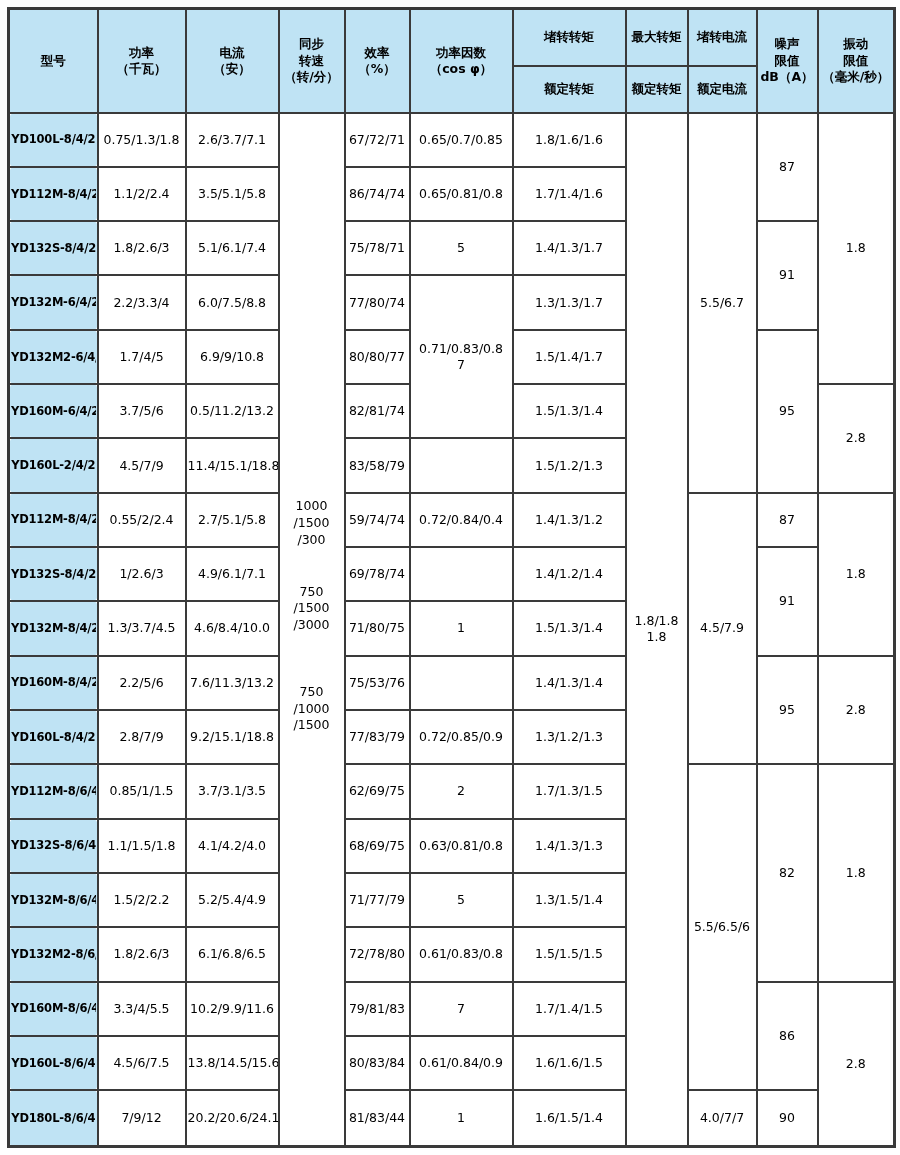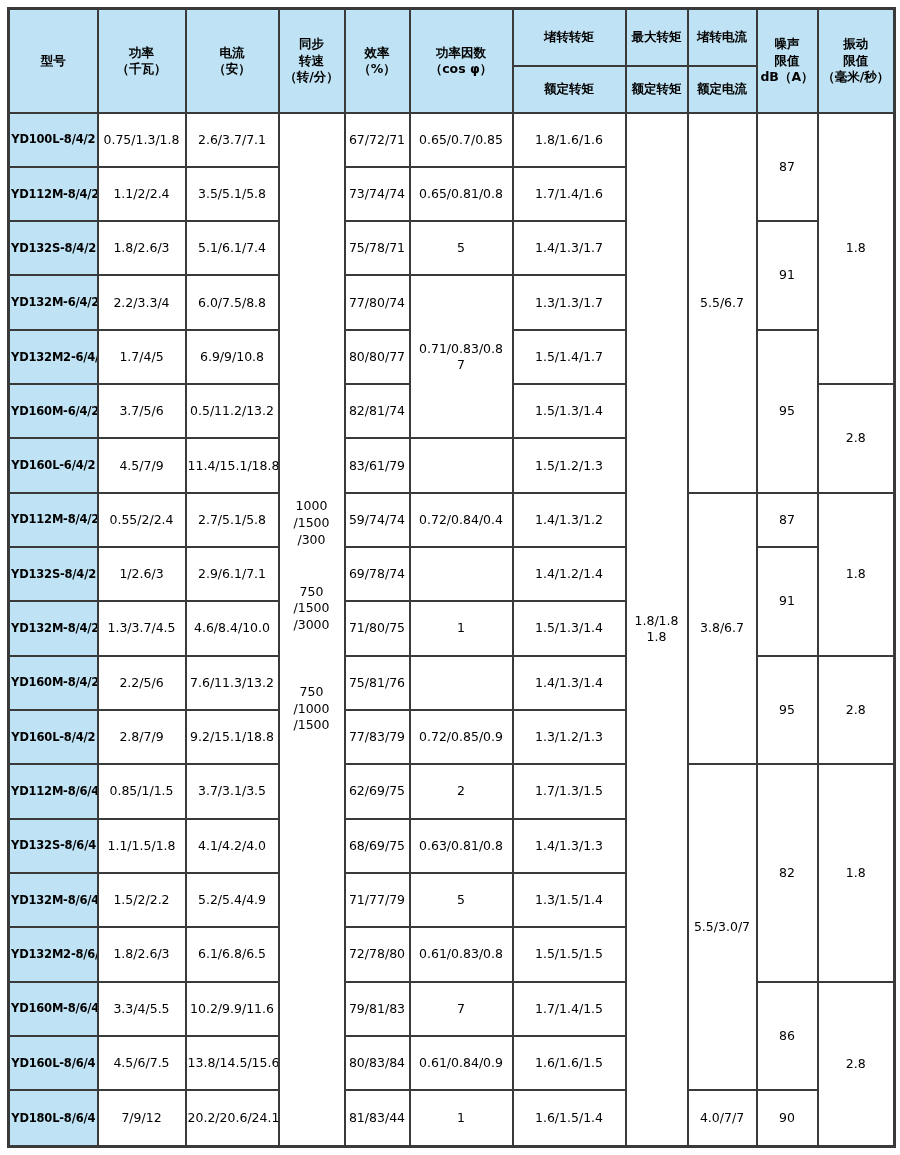--- a/index.html
+++ b/index.html
@@ -28,20 +28,21 @@
     white-space:pre-line;
   }
   tr.h1 { height:57px; }
   tr.h2 { height:47px; }
   td.model {
     background:#bfe3f4;
     font-weight:bold;
     font-size:11.5px;
     letter-spacing:-0.2px;
     white-space:nowrap;
+    border-radius:6px;
   }
   .pre { white-space:pre-line; }
   td.sync { position:relative; }
   .sync-block {
     position:absolute; left:0; width:100%;
     transform:translateY(-50%);
     white-space:pre-line; line-height:1.35;
   }
   .sb1 { top:39.7%; }
   .sb2 { top:48.0%; }
@@ -116,21 +117,21 @@
       <td class="pre" rowspan="19">1.8/1.8
 1.8</td>
       <td rowspan="7">5.5/6.7</td>
       <td rowspan="2">87</td>
       <td rowspan="5">1.8</td>
     </tr>
     <tr>
       <td class="model">YD112M-8/4/2</td>
       <td>1.1/2/2.4</td>
       <td>3.5/5.1/5.8</td>
-      <td>73/74/74</td>
+      <td>86/74/74</td>
       <td>0.65/0.81/0.8</td>
       <td>1.7/1.4/1.6</td>
     </tr>
     <tr>
       <td class="model">YD132S-8/4/2</td>
       <td>1.8/2.6/3</td>
       <td>5.1/6.1/7.4</td>
       <td>75/78/71</td>
       <td>5</td>
       <td>1.4/1.3/1.7</td>
@@ -155,81 +156,81 @@
     </tr>
     <tr>
       <td class="model">YD160M-6/4/2</td>
       <td>3.7/5/6</td>
       <td>0.5/11.2/13.2</td>
       <td>82/81/74</td>
       <td>1.5/1.3/1.4</td>
       <td rowspan="2">2.8</td>
     </tr>
     <tr>
-      <td class="model">YD160L-6/4/2</td>
+      <td class="model">YD160L-2/4/2</td>
       <td>4.5/7/9</td>
       <td>11.4/15.1/18.8</td>
-      <td>83/61/79</td>
+      <td>83/58/79</td>
       <td></td>
       <td>1.5/1.2/1.3</td>
     </tr>
     <tr>
       <td class="model">YD112M-8/4/2</td>
       <td>0.55/2/2.4</td>
       <td>2.7/5.1/5.8</td>
       <td>59/74/74</td>
       <td>0.72/0.84/0.4</td>
       <td>1.4/1.3/1.2</td>
-      <td rowspan="5">3.8/6.7</td>
+      <td rowspan="5">4.5/7.9</td>
       <td>87</td>
       <td rowspan="3">1.8</td>
     </tr>
     <tr>
       <td class="model">YD132S-8/4/2</td>
       <td>1/2.6/3</td>
-      <td>2.9/6.1/7.1</td>
+      <td>4.9/6.1/7.1</td>
       <td>69/78/74</td>
       <td></td>
       <td>1.4/1.2/1.4</td>
       <td rowspan="2">91</td>
     </tr>
     <tr>
       <td class="model">YD132M-8/4/2</td>
       <td>1.3/3.7/4.5</td>
       <td>4.6/8.4/10.0</td>
       <td>71/80/75</td>
       <td>1</td>
       <td>1.5/1.3/1.4</td>
     </tr>
     <tr>
       <td class="model">YD160M-8/4/2</td>
       <td>2.2/5/6</td>
       <td>7.6/11.3/13.2</td>
-      <td>75/81/76</td>
+      <td>75/53/76</td>
       <td></td>
       <td>1.4/1.3/1.4</td>
       <td rowspan="2">95</td>
       <td rowspan="2">2.8</td>
     </tr>
     <tr>
       <td class="model">YD160L-8/4/2</td>
       <td>2.8/7/9</td>
       <td>9.2/15.1/18.8</td>
       <td>77/83/79</td>
       <td>0.72/0.85/0.9</td>
       <td>1.3/1.2/1.3</td>
     </tr>
     <tr>
       <td class="model">YD112M-8/6/4</td>
       <td>0.85/1/1.5</td>
       <td>3.7/3.1/3.5</td>
       <td>62/69/75</td>
       <td>2</td>
       <td>1.7/1.3/1.5</td>
-      <td rowspan="6">5.5/3.0/7</td>
+      <td rowspan="6">5.5/6.5/6</td>
       <td rowspan="4">82</td>
       <td rowspan="4">1.8</td>
     </tr>
     <tr>
       <td class="model">YD132S-8/6/4</td>
       <td>1.1/1.5/1.8</td>
       <td>4.1/4.2/4.0</td>
       <td>68/69/75</td>
       <td>0.63/0.81/0.8</td>
       <td>1.4/1.3/1.3</td>

